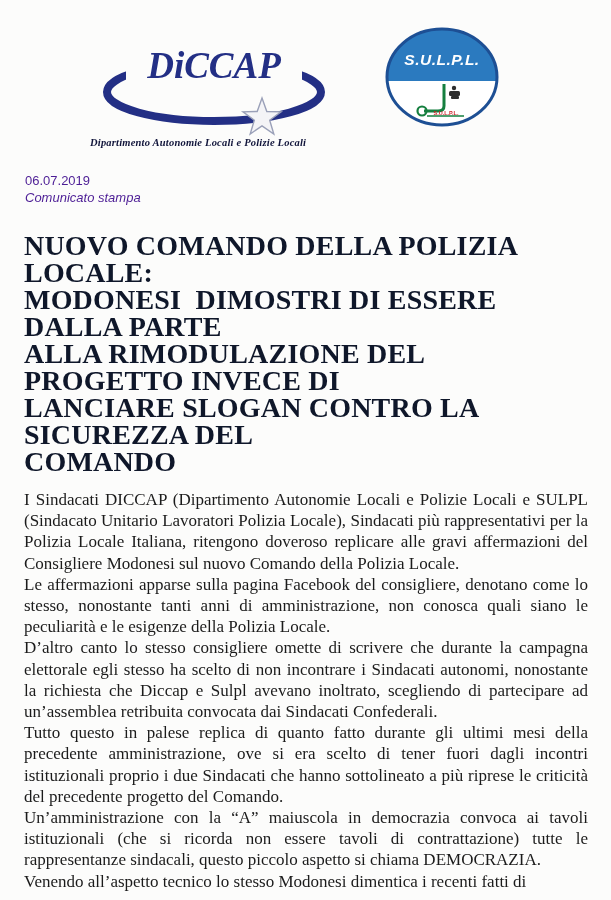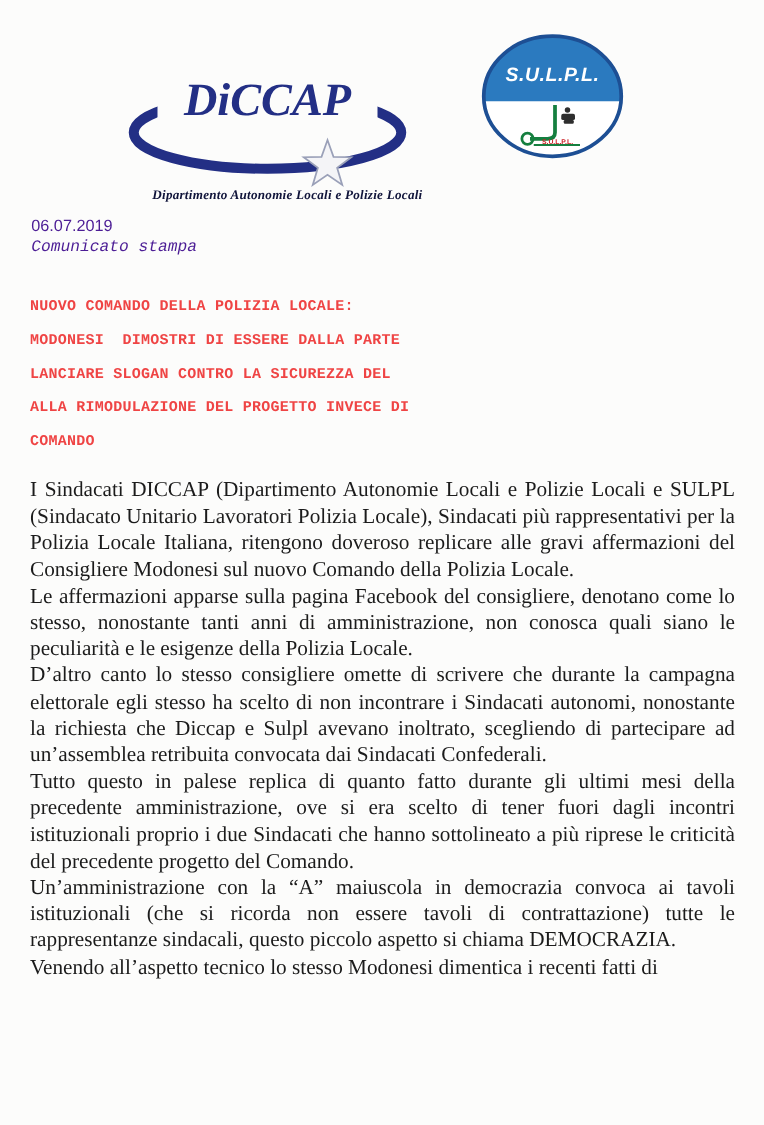--- a/index.html
+++ b/index.html
@@ -7,45 +7,45 @@
     width:611px;height:900px;
     background:#fcfcfb;
     overflow:hidden;
     font-family:"Liberation Serif", serif;
     color:#1c1c1c;
   }
   .page{position:relative;width:611px;height:900px;}
 
   
   .header{position:relative;height:150px;}
-  .diccap{position:absolute;left:90px;top:46px;width:248px;text-align:right;}
+  .diccap{position:absolute;left:90px;top:32px;width:248px;text-align:left;}
   .diccap svg{display:block;}
   .diccap-caption{
     margin-top:1px;
     font-family:"Liberation Serif", serif;
     font-style:italic;font-weight:bold;
     font-size:10.5px;letter-spacing:0.2px;
     color:#10143a;white-space:nowrap;
   }
   .sulpl{position:absolute;left:384px;top:26px;width:116px;height:102px;}
 
   
   .meta{
     margin:22px 0 0 25px;
     font-family:"Liberation Sans", sans-serif;
     font-size:13px;line-height:17px;color:#4c1d95;
   }
-  .meta .doc-type{font-style:italic;font-family:Liberation Mono, monospace;}
+  .meta .doc-type{font-style:italic;}
 
   
   .headline{
     margin:26px 22px 0 24px;
-    font-family:Liberation Mono, monospace;
-    font-weight:bold;font-size:12px;line-height:27px;
-    color:#ef4444;letter-spacing:0.2px;
+    font-family:Liberation Serif, serif;
+    font-weight:bold;font-size:28px;line-height:27px;
+    color:#0f172a;letter-spacing:0.2px;
   }
   .headline-line{white-space:pre-wrap;}
 
   
   .body-text{
     margin:14px 23px 16px 24px;
     font-family:"Liberation Serif", serif;
     font-size:17px;line-height:21.2px;
     text-align:justify;color:#1b1b1b;
   }
@@ -110,23 +110,23 @@
     <div class="doc-type">Comunicato stampa</div>
   </div>
 
   <div class="headline">
 
       <div class="headline-line">NUOVO COMANDO DELLA POLIZIA LOCALE:</div>
 
       <div class="headline-line">MODONESI  DIMOSTRI DI ESSERE DALLA PARTE</div>
 
 
+      <div class="headline-line">ALLA RIMODULAZIONE DEL PROGETTO INVECE DI</div>
+
       <div class="headline-line">LANCIARE SLOGAN CONTRO LA SICUREZZA DEL</div>
-
-      <div class="headline-line">ALLA RIMODULAZIONE DEL PROGETTO INVECE DI</div>
 
       <div class="headline-line">COMANDO</div>
     </div>
 
   <div class="body-text">
 
       <p>I Sindacati DICCAP (Dipartimento Autonomie Locali e Polizie Locali e SULPL (Sindacato Unitario Lavoratori Polizia Locale), Sindacati più rappresentativi per la Polizia Locale Italiana, ritengono doveroso replicare alle gravi affermazioni del Consigliere Modonesi sul nuovo Comando della Polizia Locale.</p>
 
       <p>Le affermazioni apparse sulla pagina Facebook del consigliere, denotano come lo stesso, nonostante tanti anni di amministrazione, non conosca quali siano le peculiarità e le esigenze della Polizia Locale.</p>
 

